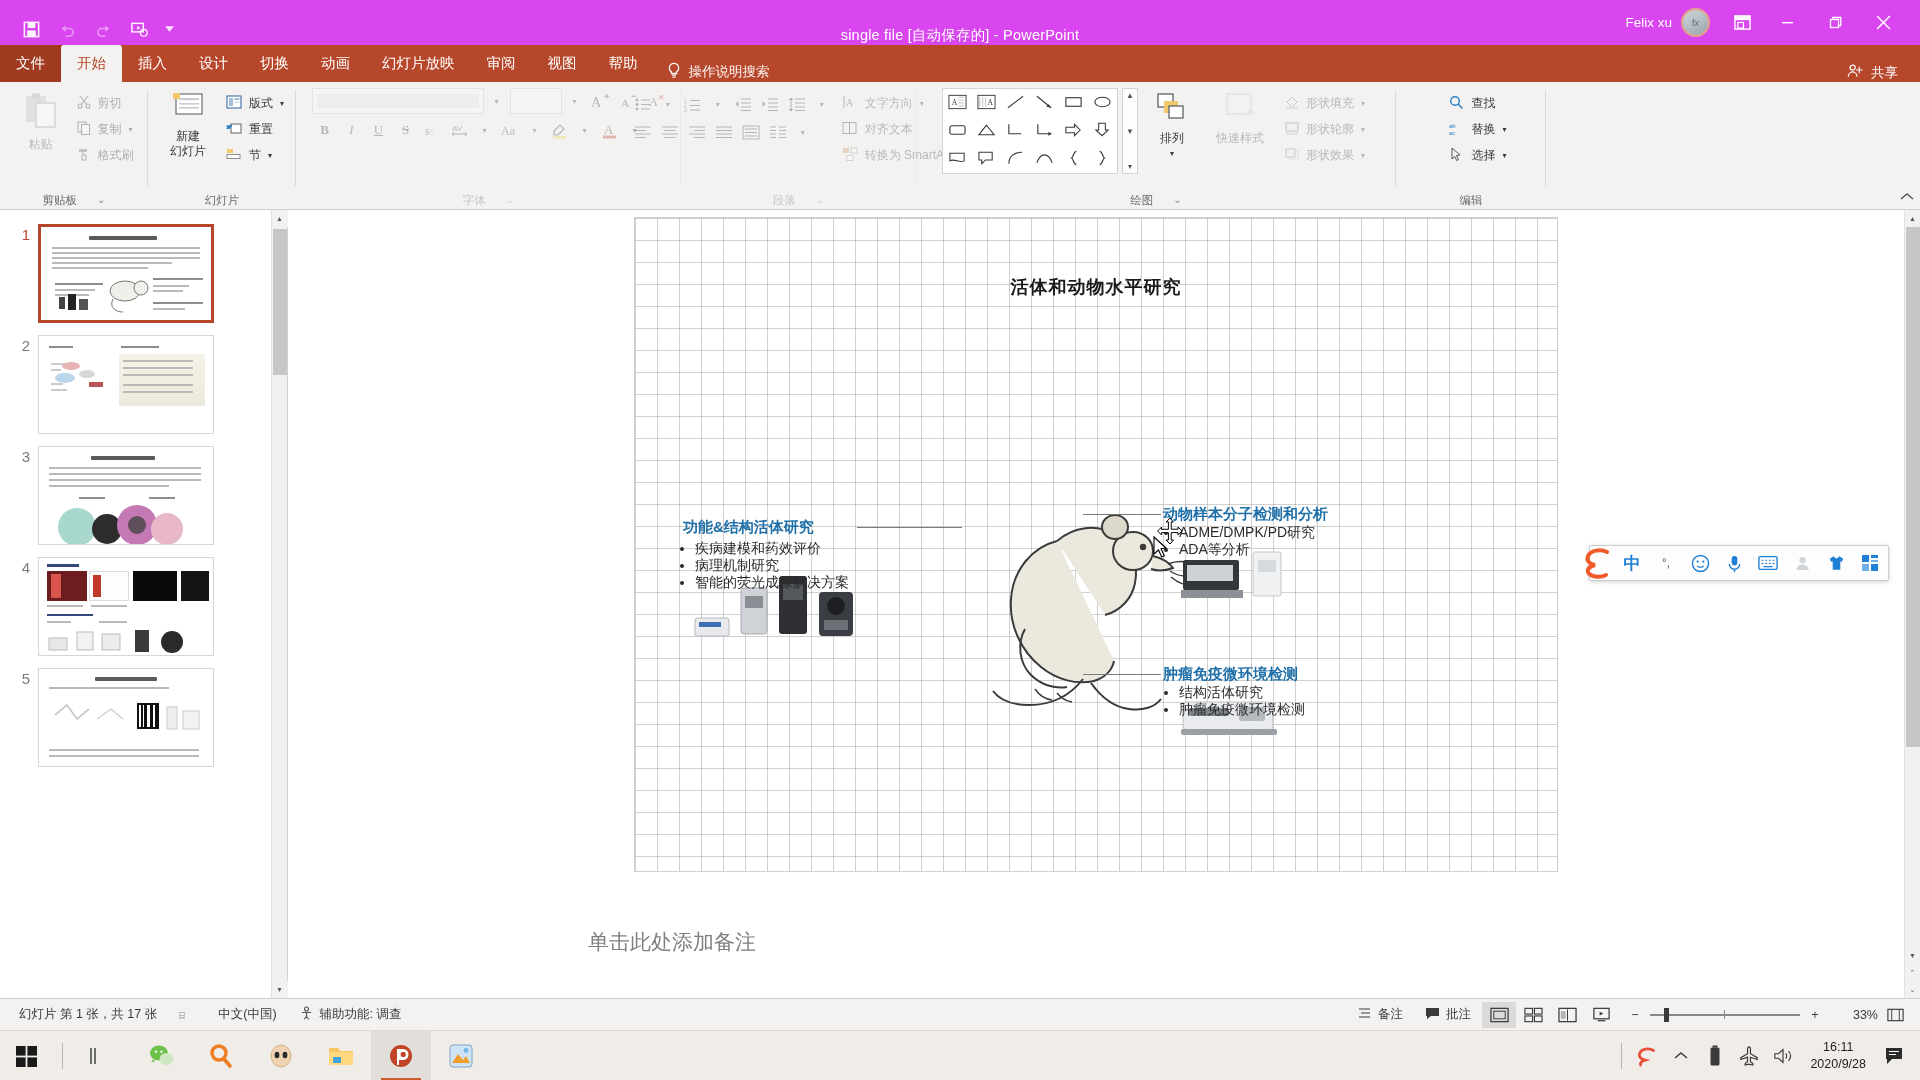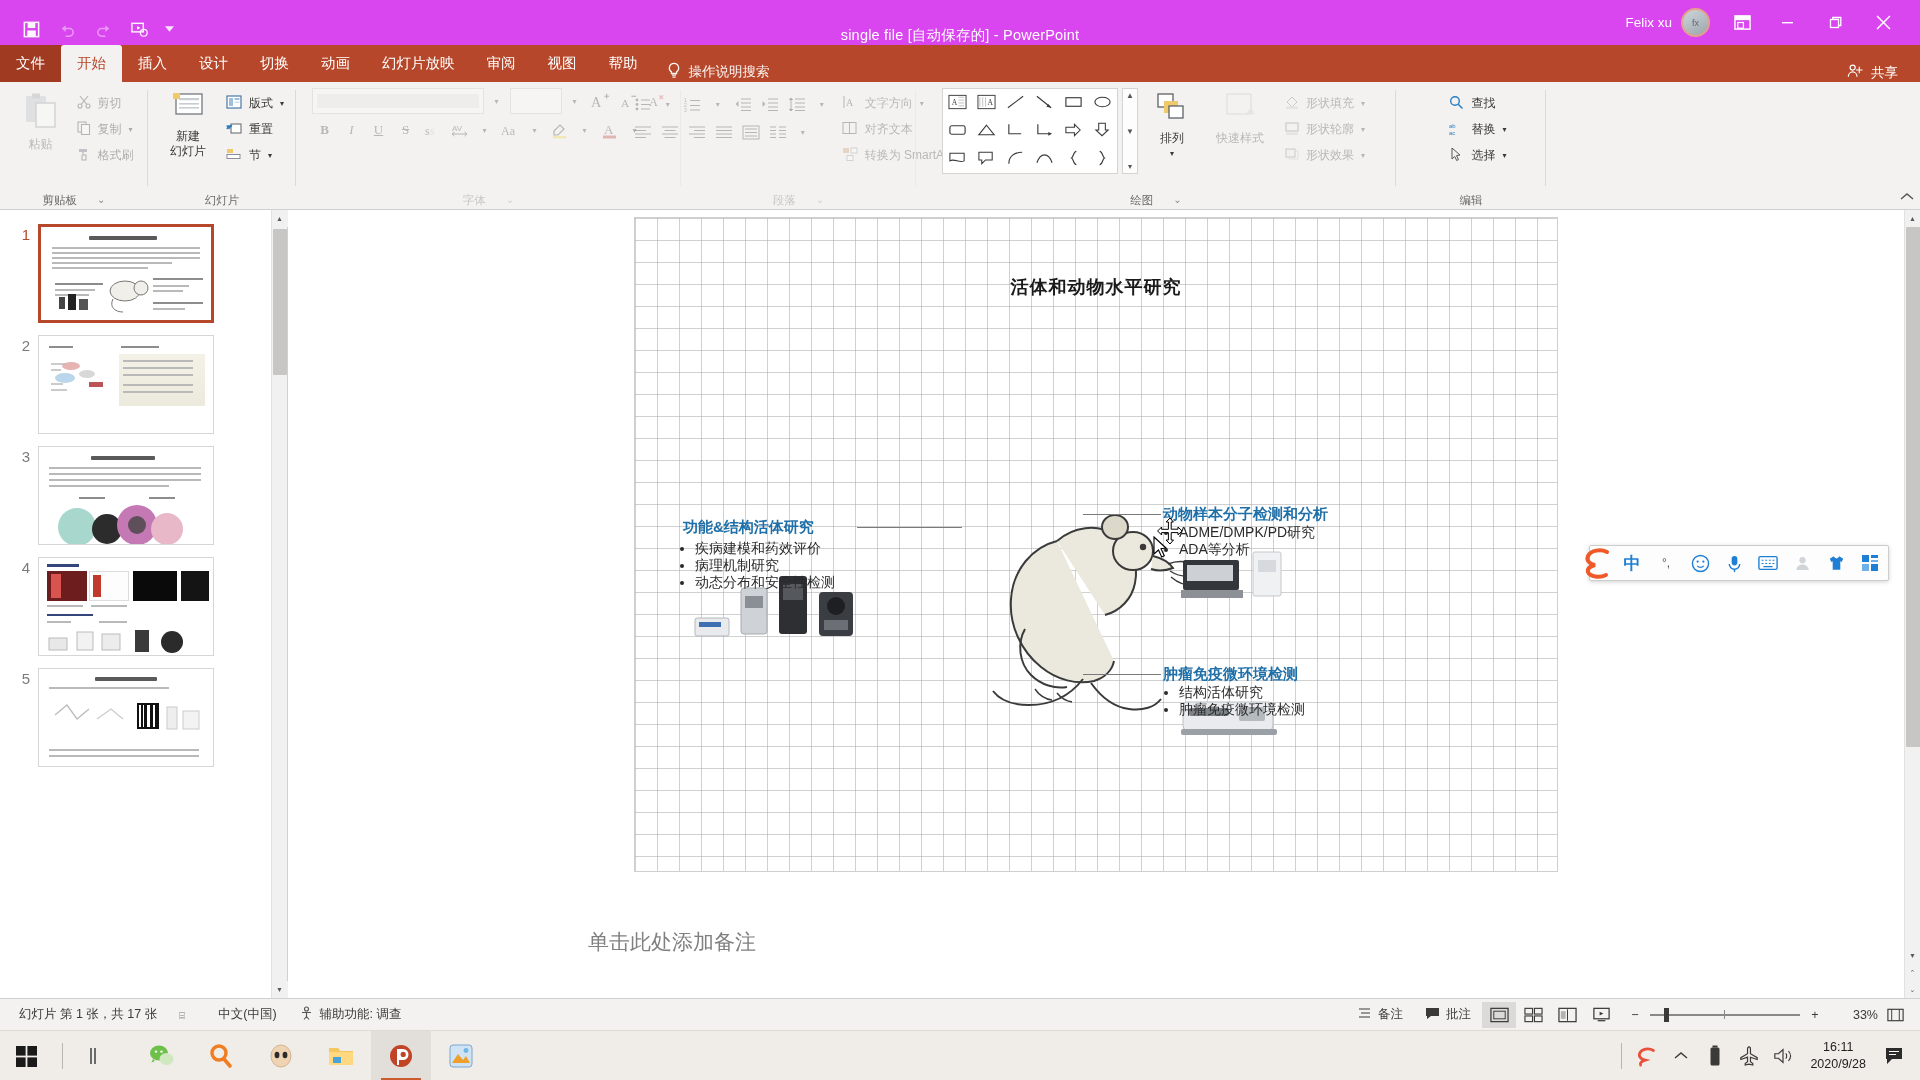--- a/index.html
+++ b/index.html
@@ -937,21 +937,21 @@
             <rect x="8" y="20" width="40" height="8" rx="2" fill="#7c8288"></rect>
             <rect x="58" y="19" width="26" height="14" rx="2" fill="#b5babf"></rect>
             <rect x="0" y="41" width="96" height="6" rx="2" fill="#9aa0a6"></rect>
           </svg>
 
           <div class="dg-label" style="left:48px; top:300px;">功能&amp;结构活体研究</div>
           <div class="lead" style="left:222px; top:309px; width:105px;"></div>
           <ul class="dg-ul" style="left:46px; top:322px;">
             <li>疾病建模和药效评价</li>
             <li>病理机制研究</li>
-            <li>动态分布和安全性检测</li>
+            <li>智能的荧光成像解决方案</li>
           </ul>
 
           <div class="dg-label" style="left:528px; top:287px;">动物样本分子检测和分析</div>
           <div class="lead" style="left:448px; top:296px; width:78px;"></div>
           <ul class="dg-ul" style="left:530px; top:306px;">
             <li>ADME/DMPK/PD研究</li>
             <li>ADA等分析</li>
           </ul>
 
           <div class="dg-label" style="left:528px; top:447px;">肿瘤免疫微环境检测</div>

